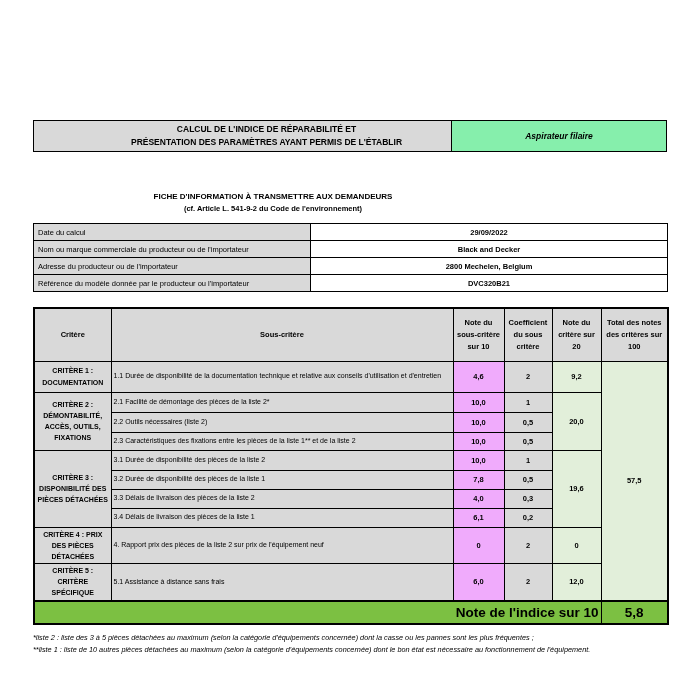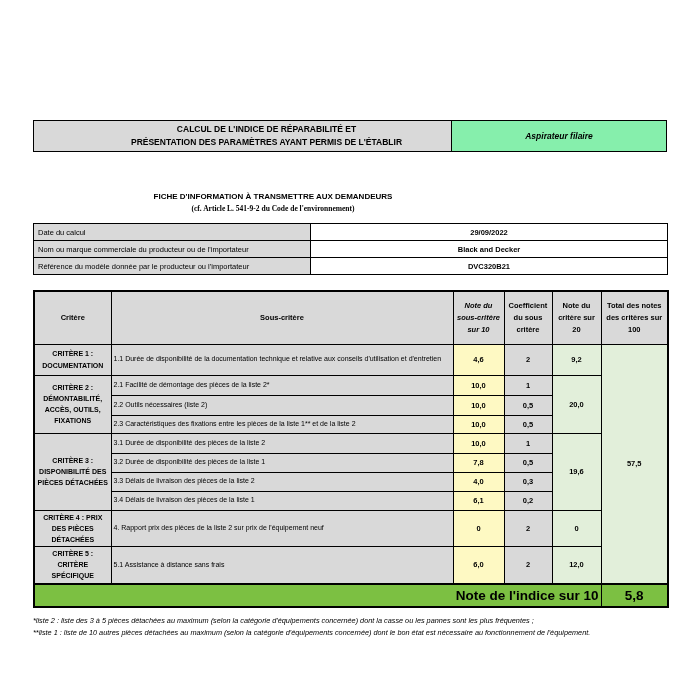--- a/index.html
+++ b/index.html
@@ -21,56 +21,56 @@
   .hdr-product {
     width:215px; height:32px; box-sizing:border-box;
     background:#86efac; border:1.5px solid #000; border-left:none;
     display:flex; align-items:center; justify-content:center;
     font-weight:bold; font-style:italic; font-size:8.5px;
   }
 
   
   .subtitle { width:480px; text-align:center; margin-top:11px; }
   .subtitle .l1 { font-weight:bold; font-size:8px;margin-top:40px; }
-  .subtitle .l2 { font-weight:bold; font-size:7.5px; margin-top:3px;font-family:Liberation Serif, serif; }
+  .subtitle .l2 { font-weight:bold; font-size:7.5px; margin-top:3px; }
 
   
   table { border-collapse:collapse; }
   .info-table { margin-top:10px; width:634px; border:1.5px solid #000; table-layout:fixed; }
   .info-table td { border:1px solid #000; height:17px; box-sizing:border-box; }
   .info-label {
     width:277px; background:var(--gray,#D9D9D9);
     font-size:7.5px; padding:2px 4px; text-align:left;
   }
   .info-value { width:357px; background:#fff; font-weight:bold; font-size:7.5px; text-align:center; }
 
   
   .main-table { margin-top:15px; width:634px; border:2px solid #000; table-layout:fixed; }
   .main-table td { border:1px solid #000; box-sizing:border-box; padding:1px 2px; }
   .col-crit { width:77px; }
   .col-sub  { width:342px; }
-  .col-n10  { width:51px;font-style:italic; }
+  .col-n10  { width:51px; }
   .col-coef { width:48px; }
   .col-n20  { width:49px; }
   .col-tot  { width:67px; }
 
   .hcell {
     background:var(--gray,#D9D9D9); font-weight:bold; font-size:7.5px;
     text-align:center; vertical-align:middle; line-height:1.55;
   }
   .h-head td { height:53px; }
   .crit-cell {
     background:var(--gray,#D9D9D9); font-weight:bold; font-size:7px;
     text-align:center; vertical-align:middle; line-height:1.6;
   }
   .sub-cell {
     background:var(--gray,#D9D9D9); font-size:7px; text-align:left;
     vertical-align:middle; padding-left:4px; line-height:1.5;
   }
-  .n10-cell { background:#fef9c3; font-weight:bold; font-size:7.5px; text-align:center; vertical-align:middle; }
+  .n10-cell { background:#f0abfc; font-weight:bold; font-size:7.5px; text-align:center; vertical-align:middle; }
   .coef-cell { background:var(--gray,#D9D9D9); font-weight:bold; font-size:7.5px; text-align:center; vertical-align:middle; }
   .n20-cell, .tot-cell {
     background:var(--pale_green,#E2EFDA); font-weight:bold; font-size:7.5px;
     text-align:center; vertical-align:middle;
   }
   .r-11 td { height:31px; }
   .r-20 td { height:20px; }
   .r-18 td { height:18px; }
   .r-19 td { height:19px; }
   .r-4  td { height:26px; }
@@ -110,20 +110,24 @@
     <tbody>
         <tr>
       <td class="info-label">Date du calcul</td>
       <td class="info-value">29/09/2022</td>
     </tr>
     <tr>
       <td class="info-label">Nom ou marque commerciale du producteur ou de l'importateur</td>
       <td class="info-value">Black and Decker</td>
     </tr>
     <tr>
+      <td class="info-label">Adresse du producteur ou de l'importateur</td>
+      <td class="info-value">2800 Mechelen, Belgium</td>
+    </tr>
+    <tr>
       <td class="info-label">Référence du modèle donnée par le producteur ou l'importateur</td>
       <td class="info-value">DVC320B21</td>
     </tr>
   </tbody>
     </table>
 
   <table class="main-table">
     <tbody>
         <tr class="h-head">
       <td class="hcell col-crit">Critère</td>

